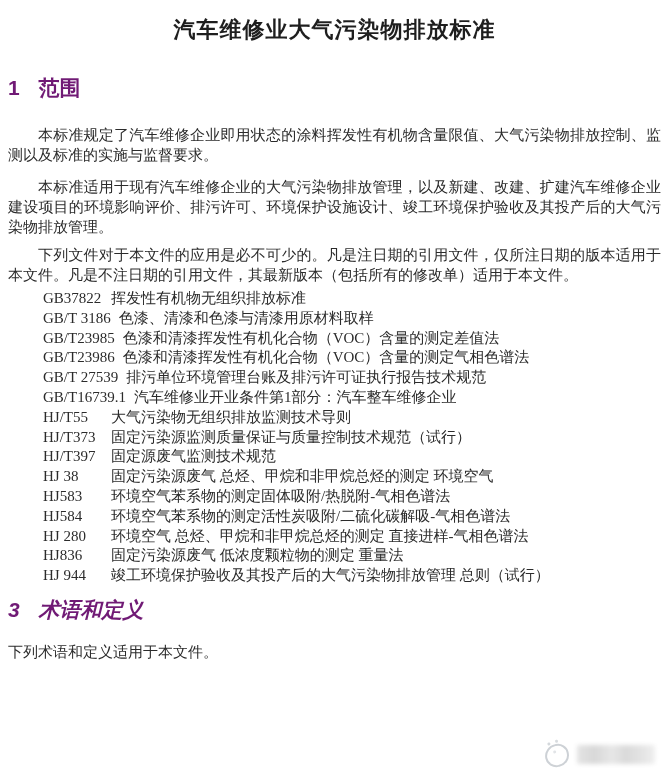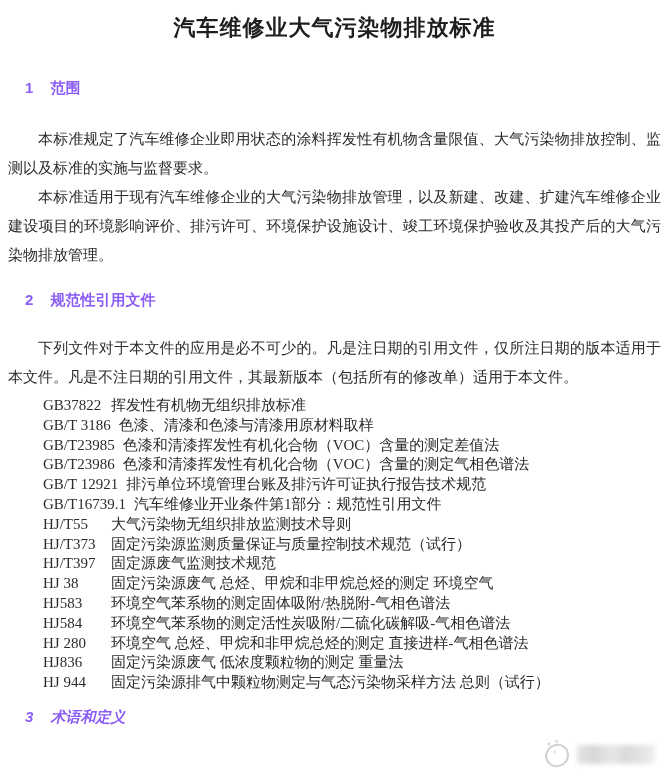--- a/index.html
+++ b/index.html
@@ -13,51 +13,51 @@
     position: relative;
     overflow: hidden;
     font-family: "Liberation Serif", serif;
     color: #2b2b2b;
   }
   .page {
     padding: 0 8px;
     position: relative;
   }
   .doc-title {
-    font-family: Liberation Mono, monospace;
+    font-family: Liberation Serif, serif;
     font-size: 22px;
     font-weight: 700;
     letter-spacing: 1px;
     text-align: center;
     color: #1e1e1e;
     margin: 14px 0 0 0;
     line-height: 32px;
   }
   .sec-head {
     font-family: "Liberation Sans", sans-serif;
-    font-size: 15px;
+    font-size: 21px;
     font-weight: 700;
-    color: #8b5cf6;
+    color: #701a75;
     line-height: 20px;
-    margin: 17px;
+    margin: 0;
   }
   .sec-num { display: inline-block; margin-right: 13px; }
   .body-p {
     font-size: 15px;
-    line-height: 29px;
+    line-height: 20px;
     margin: 0;
     text-align: justify;
     color: #2b2b2b;
   }
   .indent { text-indent: 30px; }
   #s1 .sec-head { margin-top: 32px; }
   #s1 .p1 { margin-top: 27px; }
-  #s1 .p2 { margin-top: 0; }
+  #s1 .p2 { margin-top: 12px; }
   #s2 .sec-head { margin-top: 20px; }
-  #s2 .p1 { margin-top: 24px; }
+  #s2 .p1 { margin-top: 8px; }
   .ref-list {
     list-style: none;
     margin: 4px 0 0 0;
     padding: 0 0 0 35px;
   }
   .ref-item {
     font-size: 15px;
     line-height: 19.8px;
     white-space: nowrap;
     color: #2b2b2b;
@@ -116,48 +116,44 @@
   <section id="s1">
     <h2 class="sec-head">
       <span class="sec-num">1</span>
       <span class="sec-title">范围</span>
     </h2>
     <p class="body-p indent p1">本标准规定了汽车维修企业即用状态的涂料挥发性有机物含量限值、大气污染物排放控制、监测以及标准的实施与监督要求。</p>
     <p class="body-p indent p2">本标准适用于现有汽车维修企业的大气污染物排放管理，以及新建、改建、扩建汽车维修企业建设项目的环境影响评价、排污许可、环境保护设施设计、竣工环境保护验收及其投产后的大气污染物排放管理。</p>
   </section>
 
   <section id="s2">
-    <h2 class="sec-head">
-      <span class="sec-num">2</span>
-      <span class="sec-title">规范性引用文件</span>
-    </h2>
     <p class="body-p indent p1">下列文件对于本文件的应用是必不可少的。凡是注日期的引用文件，仅所注日期的版本适用于本文件。凡是不注日期的引用文件，其最新版本（包括所有的修改单）适用于本文件。</p>
     <ul class="ref-list">
   <li class="ref-item">
     <span class="ref-code">GB37822</span><span class="ref-title">挥发性有机物无组织排放标准</span>
   </li>
 
   <li class="ref-item">
     <span class="ref-code">GB/T 3186</span><span class="ref-title">色漆、清漆和色漆与清漆用原材料取样</span>
   </li>
 
   <li class="ref-item">
     <span class="ref-code">GB/T23985</span><span class="ref-title">色漆和清漆挥发性有机化合物（VOC）含量的测定差值法</span>
   </li>
 
   <li class="ref-item">
     <span class="ref-code">GB/T23986</span><span class="ref-title">色漆和清漆挥发性有机化合物（VOC）含量的测定气相色谱法</span>
   </li>
 
   <li class="ref-item">
-    <span class="ref-code">GB/T 12921</span><span class="ref-title">排污单位环境管理台账及排污许可证执行报告技术规范</span>
-  </li>
-
-  <li class="ref-item">
-    <span class="ref-code">GB/T16739.1</span><span class="ref-title">汽车维修业开业条件第1部分：规范性引用文件</span>
+    <span class="ref-code">GB/T 27539</span><span class="ref-title">排污单位环境管理台账及排污许可证执行报告技术规范</span>
+  </li>
+
+  <li class="ref-item">
+    <span class="ref-code">GB/T16739.1</span><span class="ref-title">汽车维修业开业条件第1部分：汽车整车维修企业</span>
   </li>
 
 
   <li class="ref-item">
     <span class="ref-code">HJ/T55</span><span class="ref-title">大气污染物无组织排放监测技术导则</span>
   </li>
 
   <li class="ref-item">
     <span class="ref-code">HJ/T373</span><span class="ref-title">固定污染源监测质量保证与质量控制技术规范（试行）</span>
   </li>
@@ -182,30 +178,31 @@
 
   <li class="ref-item">
     <span class="ref-code">HJ 280</span><span class="ref-title">环境空气 总烃、甲烷和非甲烷总烃的测定 直接进样-气相色谱法</span>
   </li>
 
   <li class="ref-item">
     <span class="ref-code">HJ836</span><span class="ref-title">固定污染源废气 低浓度颗粒物的测定 重量法</span>
   </li>
 
   <li class="ref-item">
-    <span class="ref-code">HJ 944</span><span class="ref-title">固定污染源排气中颗粒物测定与气态污染物采样方法 总则（试行）</span>
+    <span class="ref-code">HJ 944</span><span class="ref-title">竣工环境保护验收及其投产后的大气污染物排放管理 总则（试行）</span>
   </li>
 </ul>
   </section>
 
   <section id="s3">
     <h2 class="sec-head">
       <span class="sec-num">3</span>
       <span class="sec-title">术语和定义</span>
     </h2>
+    <p class="body-p p1">下列术语和定义适用于本文件。</p>
   </section>
 
   <div class="watermark">
     <span class="wm-circle"></span>
     <span class="wm-blur"></span>
   </div>
 
 </div>
 
 </body></html>

